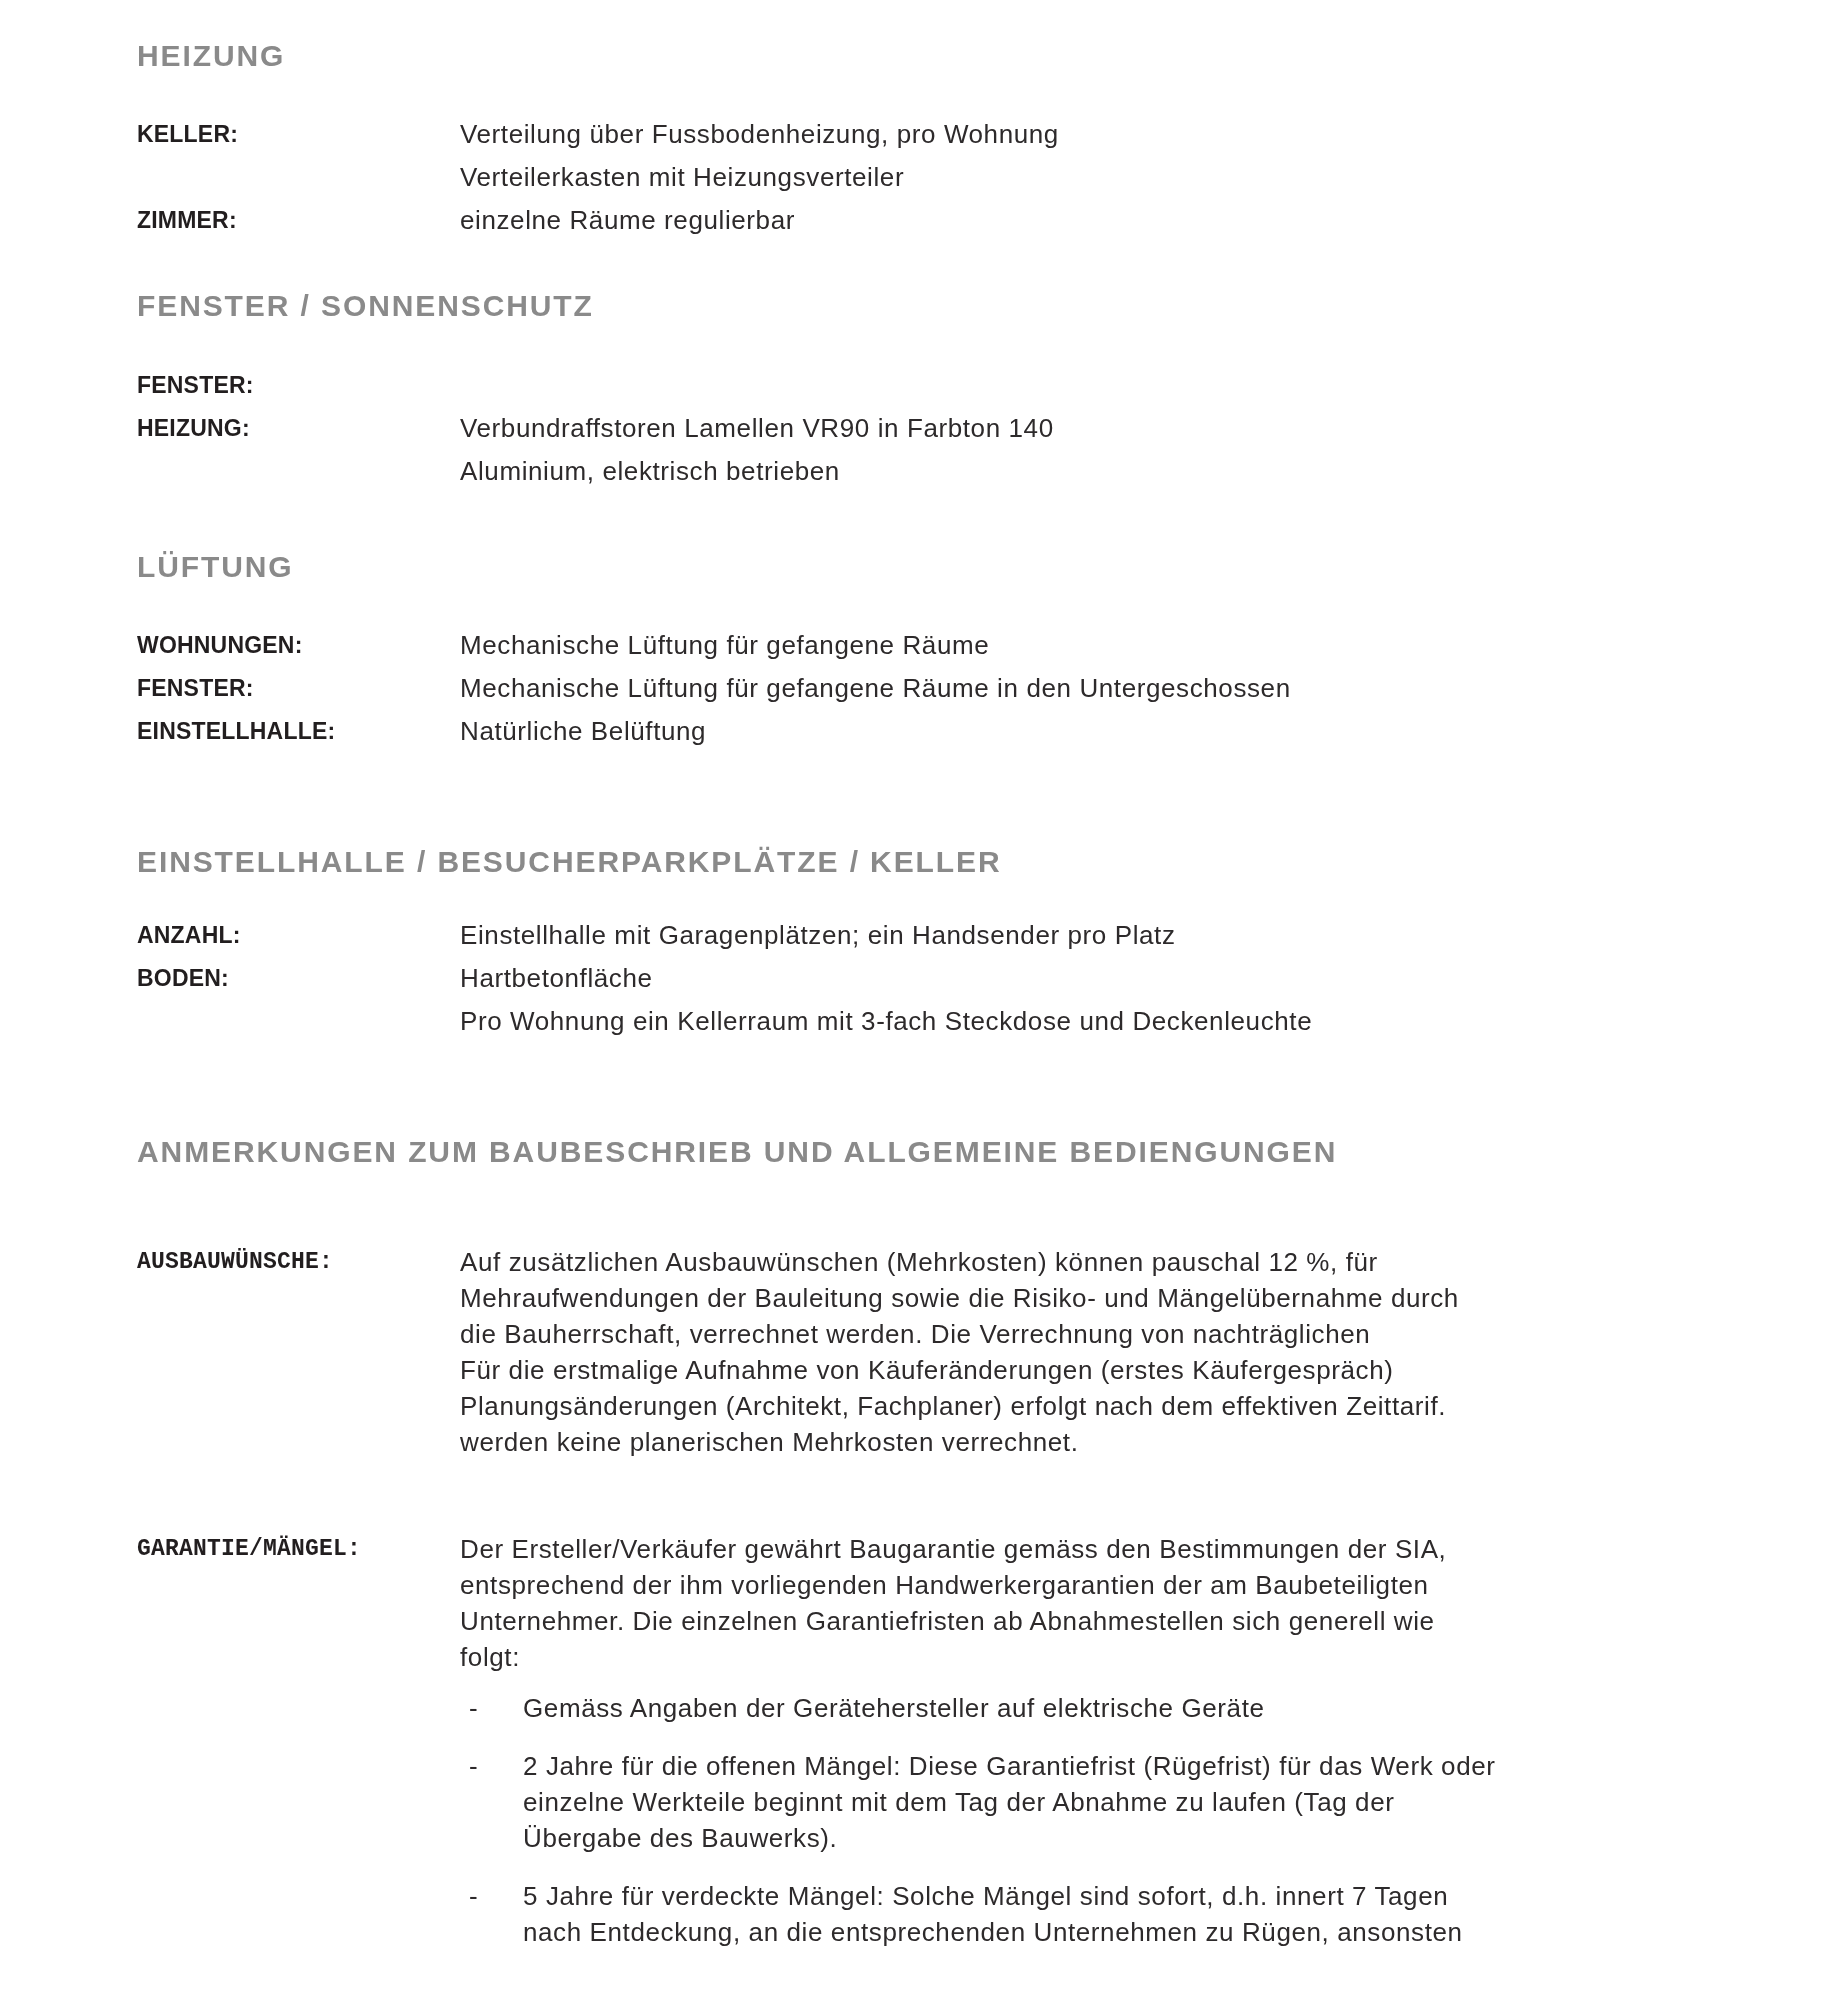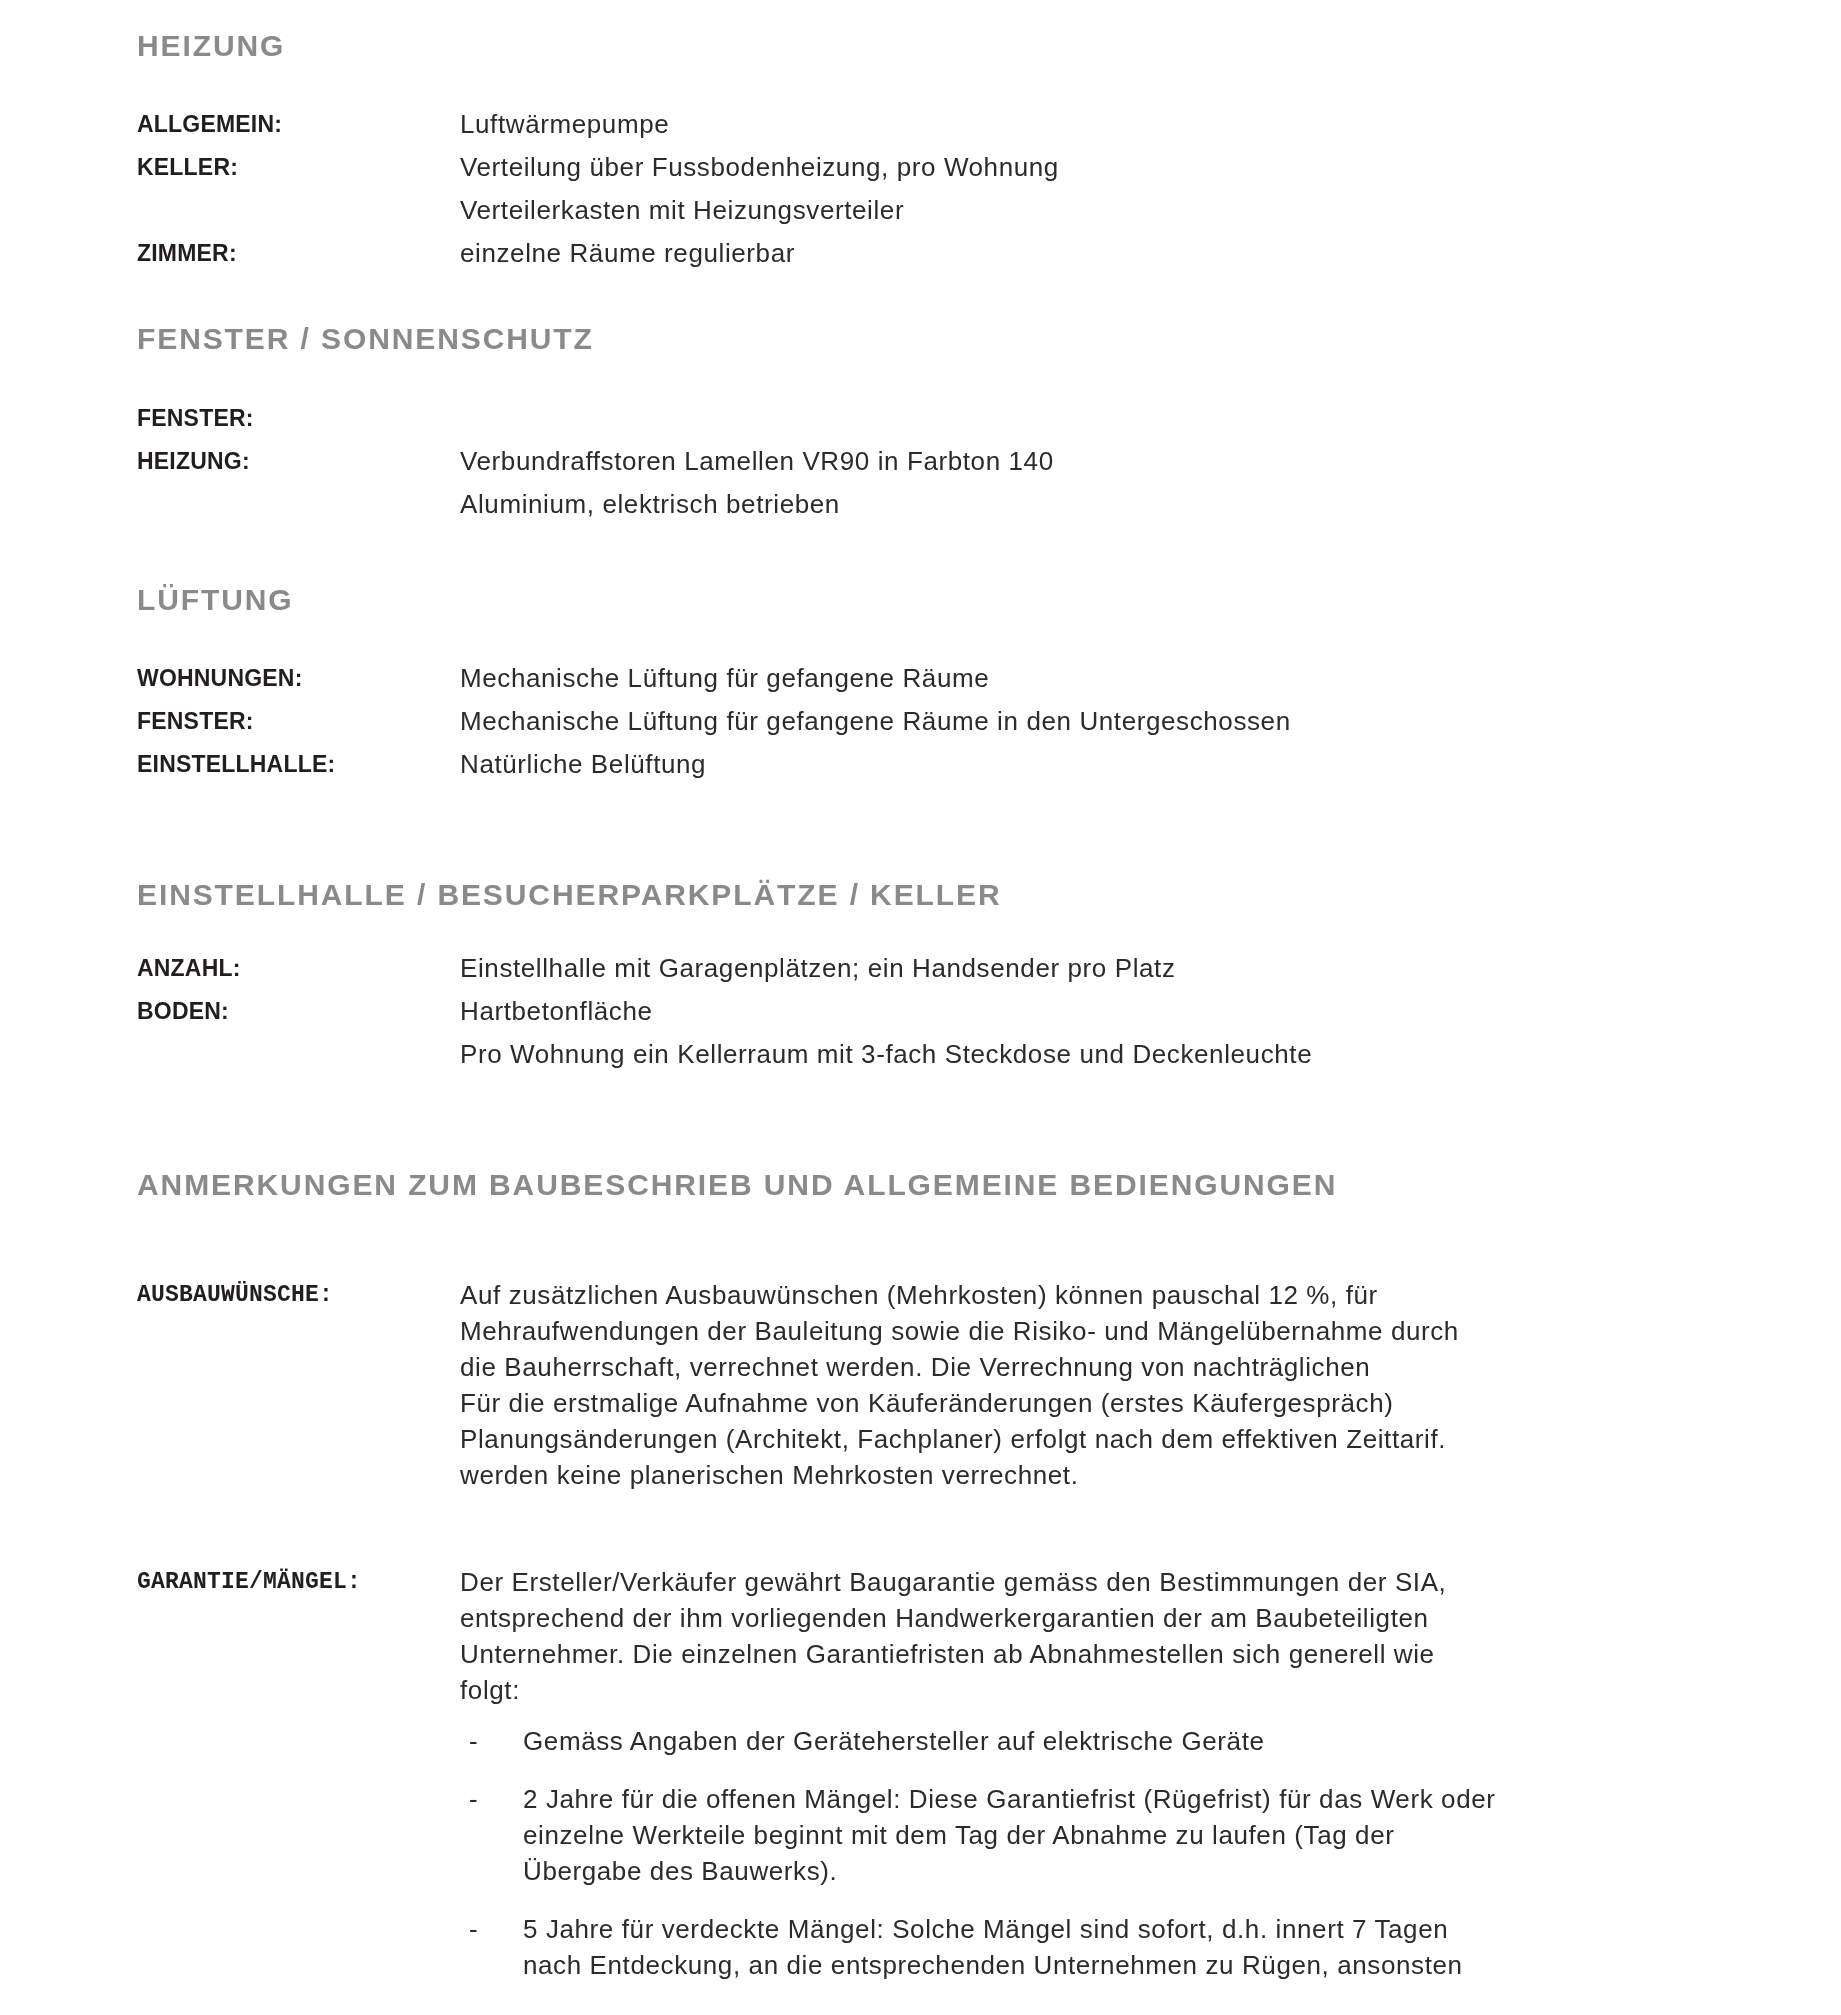--- a/index.html
+++ b/index.html
@@ -5,21 +5,21 @@
   html, body {
     margin: 0;
     padding: 0;
     background: #ffffff;
   }
   .page {
     position: relative;
     width: 1665px;
     height: 2015px;
     box-sizing: border-box;
-    padding: 18px 82px 0 137px;
+    padding: 28px 82px 0 137px;
     background: #ffffff;
     font-family: "Liberation Sans", sans-serif;
     color: #2d2a2b;
     overflow: hidden;
   }
   h2.section-title {
     margin: 0;
     font-size: 30px;
     line-height: 36px;
     font-weight: 700;
@@ -82,26 +82,20 @@
   .row.garantie { margin-top: 71px; }
 </style>
 </head>
 <body>
 
 <div class="page">
 
   <section class="sec-heizung">
     <h2 class="section-title">HEIZUNG</h2>
     <div class="rows">
-      <div class="row">
-        <div class="label">ALLGEMEIN:</div>
-        <div class="value">
-          <div class="vline">Luftwärmepumpe</div>
-        </div>
-      </div>
       <div class="row">
         <div class="label">KELLER:</div>
         <div class="value">
           <div class="vline">Verteilung über Fussbodenheizung, pro Wohnung</div>
           <div class="vline">Verteilerkasten mit Heizungsverteiler</div>
         </div>
       </div>
       <div class="row">
         <div class="label">ZIMMER:</div>
         <div class="value">

